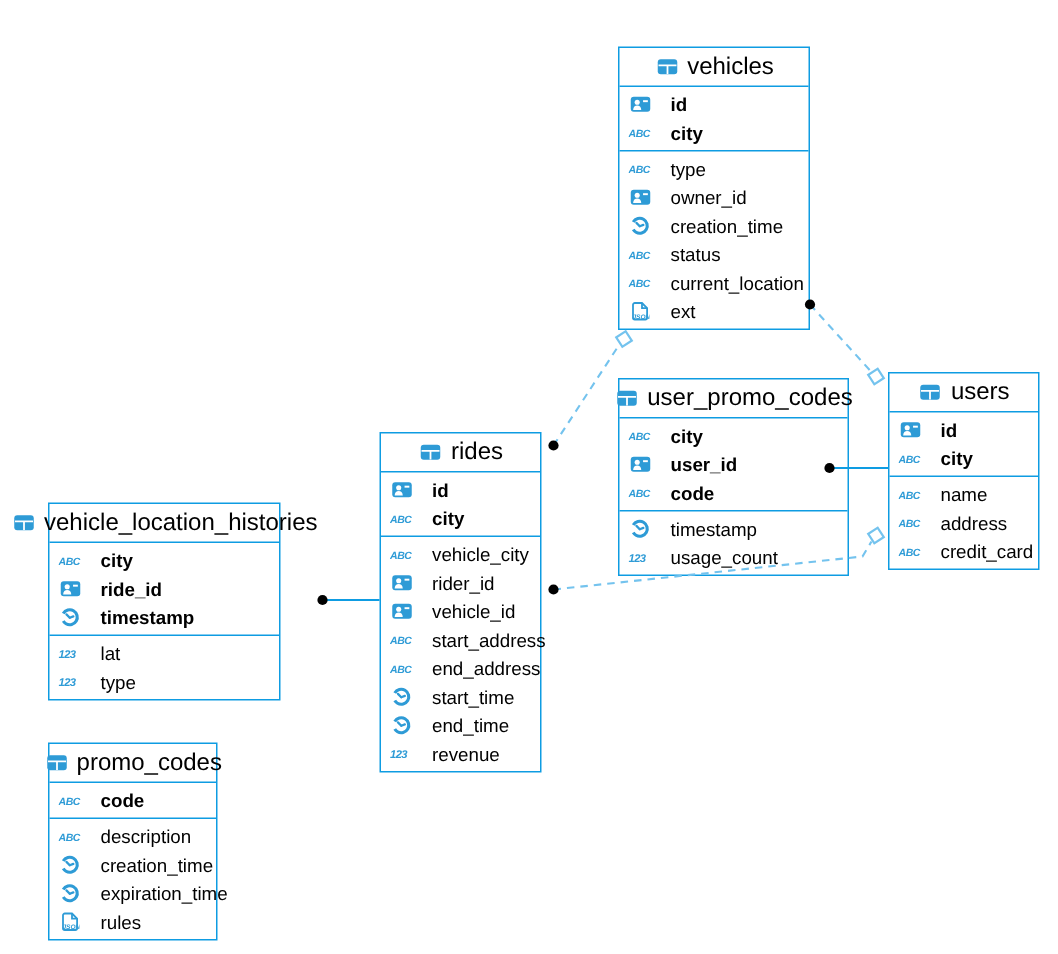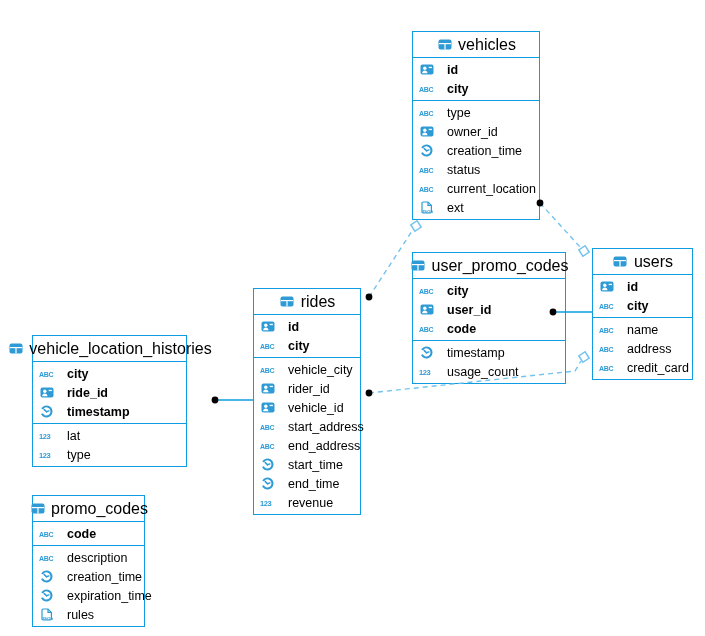--- a/index.html
+++ b/index.html
@@ -30,21 +30,21 @@
     font-size:16px;color:#000;white-space:nowrap;
   }
   .sect{padding:2px 0;}
   .sect.keys{border-bottom:1.5px solid var(--blue);}
   .row{
     display:flex;align-items:center;gap:12px;
     height:19px;padding:0 5px;
     font-size:12.5px;color:#000;white-space:nowrap;
   }
   .row.key{font-weight:bold;}
-  .icn{flex:0 0 17px;width:17px;display:flex;justify-content:center;align-items:center;}
+  .icn{flex:0 0 17px;width:17px;display:flex;justify-content:center;align-items:center;font-style:italic;}
 </style>
 </head>
 <body>
 
 <div id="canvas" style="width: 705px; height: 636px; background: rgb(255, 255, 255);">
   <svg id="wires" width="705" height="636" style="z-index: 2;">
       <g>
         <polyline points="369,297 414,228" fill="none" stroke-width="1.4" stroke="#74c3ee" stroke-dasharray="5 4"></polyline>
         <circle cx="369" cy="297" r="3.4" fill="#000000"></circle>
         <rect x="412.25" y="222.25" width="7.5" height="7.5" fill="#ffffff" stroke="#74c3ee" stroke-width="1.5" transform="rotate(-33 416 226)"></rect>

